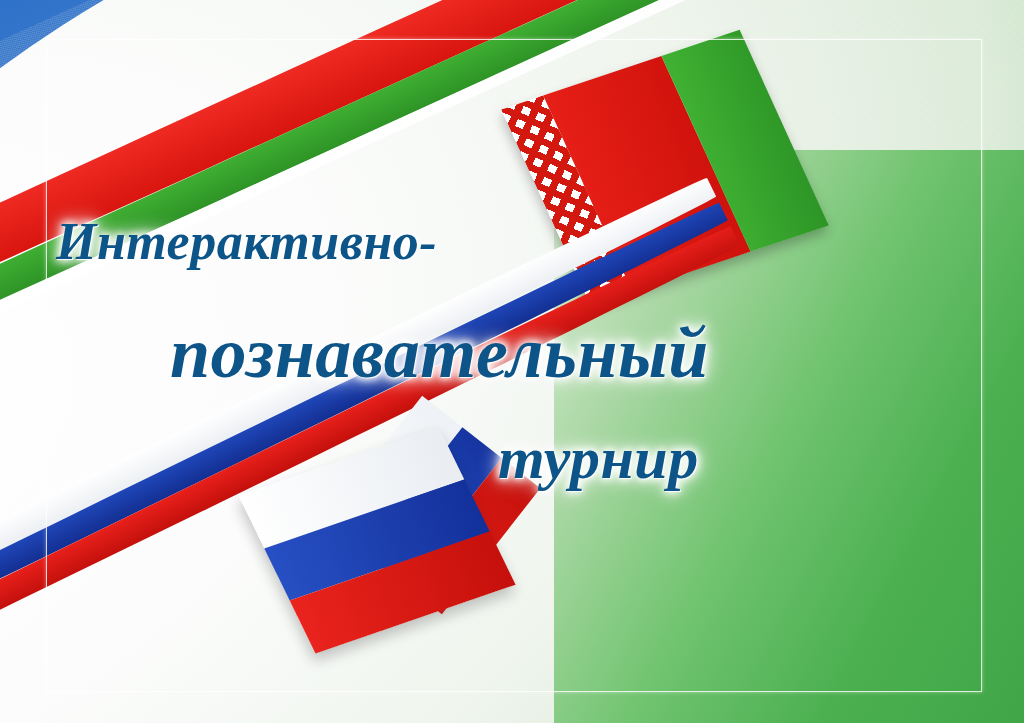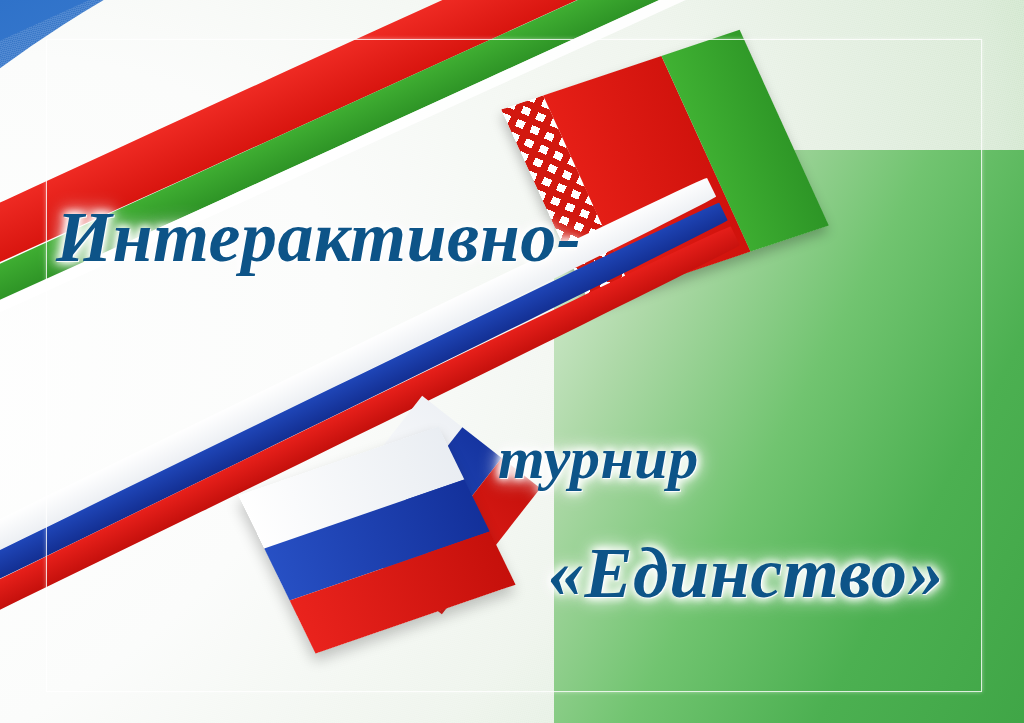--- a/index.html
+++ b/index.html
@@ -281,21 +281,21 @@
     font-family:"Liberation Serif",serif;
     font-style:italic;
     font-weight:700;
     color:#0d5488;
     white-space:nowrap;
     text-shadow:
        0 0 9px #ffffff, 0 0 9px #ffffff, 0 0 16px #ffffff,
        0 0 22px rgba(255,255,255,.95), 1px 1px 0 rgba(255,255,255,.9);
     letter-spacing:.5px;
   }
-  .l1{left:56px; top:196px; font-size:72px;}
+  .l1{left:56px; top:212px; font-size:52px;}
   .l2{left:170px;top:312px; font-size:72px;}
   .l3{left:498px;top:424px; font-size:60px;}
   .l4{left:548px;top:532px; font-size:72px;}
 </style>
 </head>
 <body>
 
 <div class="poster">
 
   <div class="sky-left"></div>
@@ -377,17 +377,17 @@
   <div class="ru-fold">
     <div class="w"></div>
     <div class="b"></div>
     <div class="r"></div>
   </div>
 
   <div class="frame"></div>
 
   <div class="title">
     <div class="line l1">Интерактивно-</div>
+    <div class="line l2">познавательный</div>
     <div class="line l3">турнир</div>
-    <div class="line l4">«Единство»</div>
   </div>
 
 </div>
 
 </body></html>

